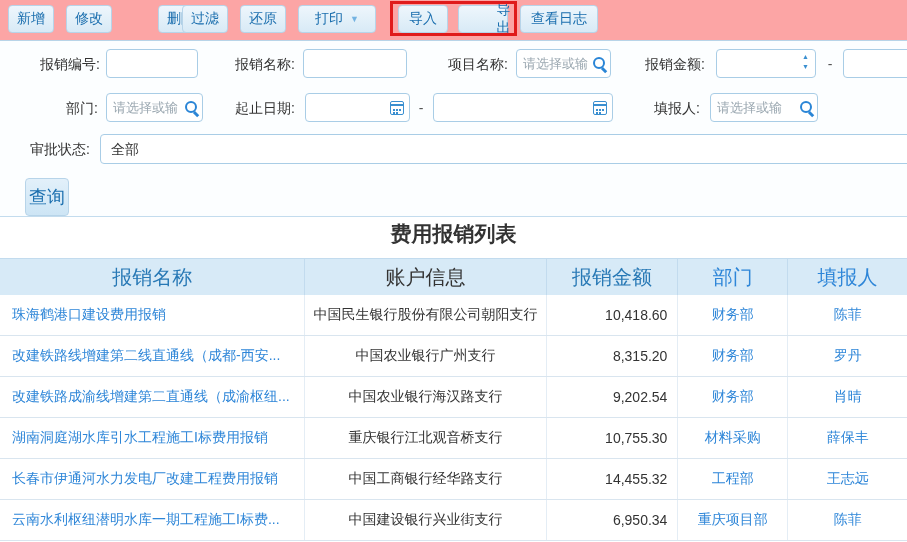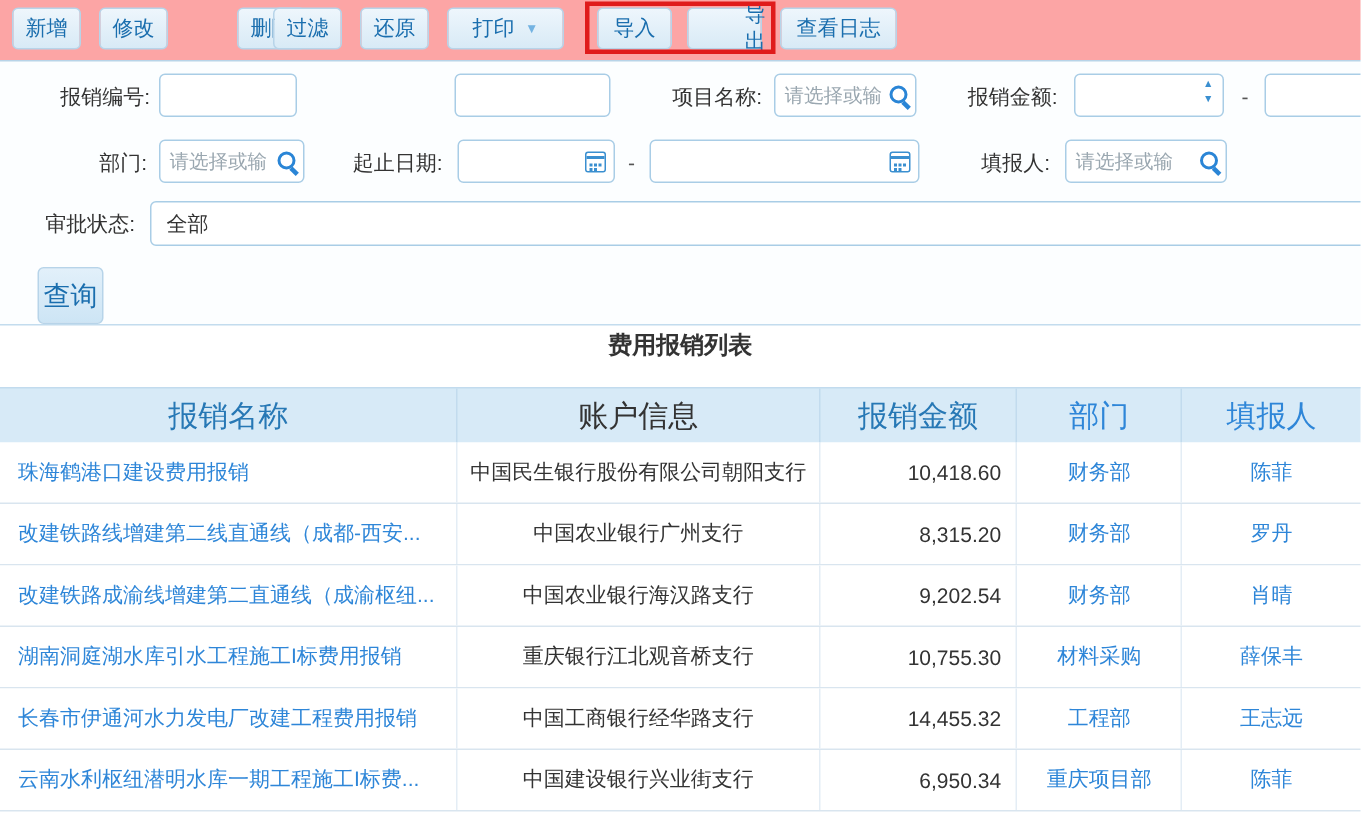--- a/index.html
+++ b/index.html
@@ -55,21 +55,21 @@
     border:1px solid #a9cde6; border-radius:4px 0 0 4px; background:#fff;
     font-size:14px; color:#333; line-height:28px; padding-left:10px; cursor:pointer; }
 
   .query-btn { position:absolute; left:25px; top:137px; width:44px; height:38px;
     display:flex; align-items:center; justify-content:center;
     background:linear-gradient(#e2f0fa,#cde5f5); border:1px solid #b7d4e9; border-radius:4px;
     color:#1a6eae; font-size:18px; cursor:pointer; }
 
   
   .list-title { position:absolute; left:0; top:220px; width:907px; text-align:center;
-    font-size:16px; font-weight:bold; color:#333; }
+    font-size:21px; font-weight:bold; color:#333; }
 
   
   .grid { position:absolute; left:0; top:258px; width:907px; }
   .grid-header { display:flex; height:37px; background:#d7eaf7; border-top:1px solid #c2dbee; }
   .gh-cell { display:flex; align-items:center; justify-content:center;
     color:#2778b5; font-size:20px; border-left:1px solid #c2dbee; }
   .gh-cell:first-child { border-left:none; }
   .grid-row { display:flex; height:41px; background:#fff; border-bottom:1px solid #d9e5ef; }
   .gr-cell { display:flex; align-items:center; font-size:14px; border-left:1px solid #e4edf5;
     overflow:hidden; white-space:nowrap; }
@@ -100,20 +100,21 @@
   <button class="tbtn tbtn-9">查看日志</button>
   <div class="hl-red"></div>
 </div>
 
 <div class="filter-panel">
 
   <div class="flabel" style="left:0;top:8px;width:100px">报销编号:</div>
   <div class="fwrap" style="left:106px;top:8px;width:92px">
     <input class="finput" style="">
   </div>
+  <div class="flabel" style="left:205px;top:8px;width:90px">报销名称:</div>
   <div class="fwrap" style="left:303px;top:8px;width:104px">
     <input class="finput" style="">
   </div>
   <div class="flabel" style="left:420px;top:8px;width:88px">项目名称:</div>
   <div class="fwrap" style="left:516px;top:8px;width:95px">
     <input class="finput" style="padding-right: 20px;" placeholder="请选择或输">
     <span class="search-icon"></span>
   </div>
   <div class="flabel" style="left:618px;top:8px;width:87px">报销金额:</div>
   <div class="fwrap" style="left:716px;top:8px;width:100px">

